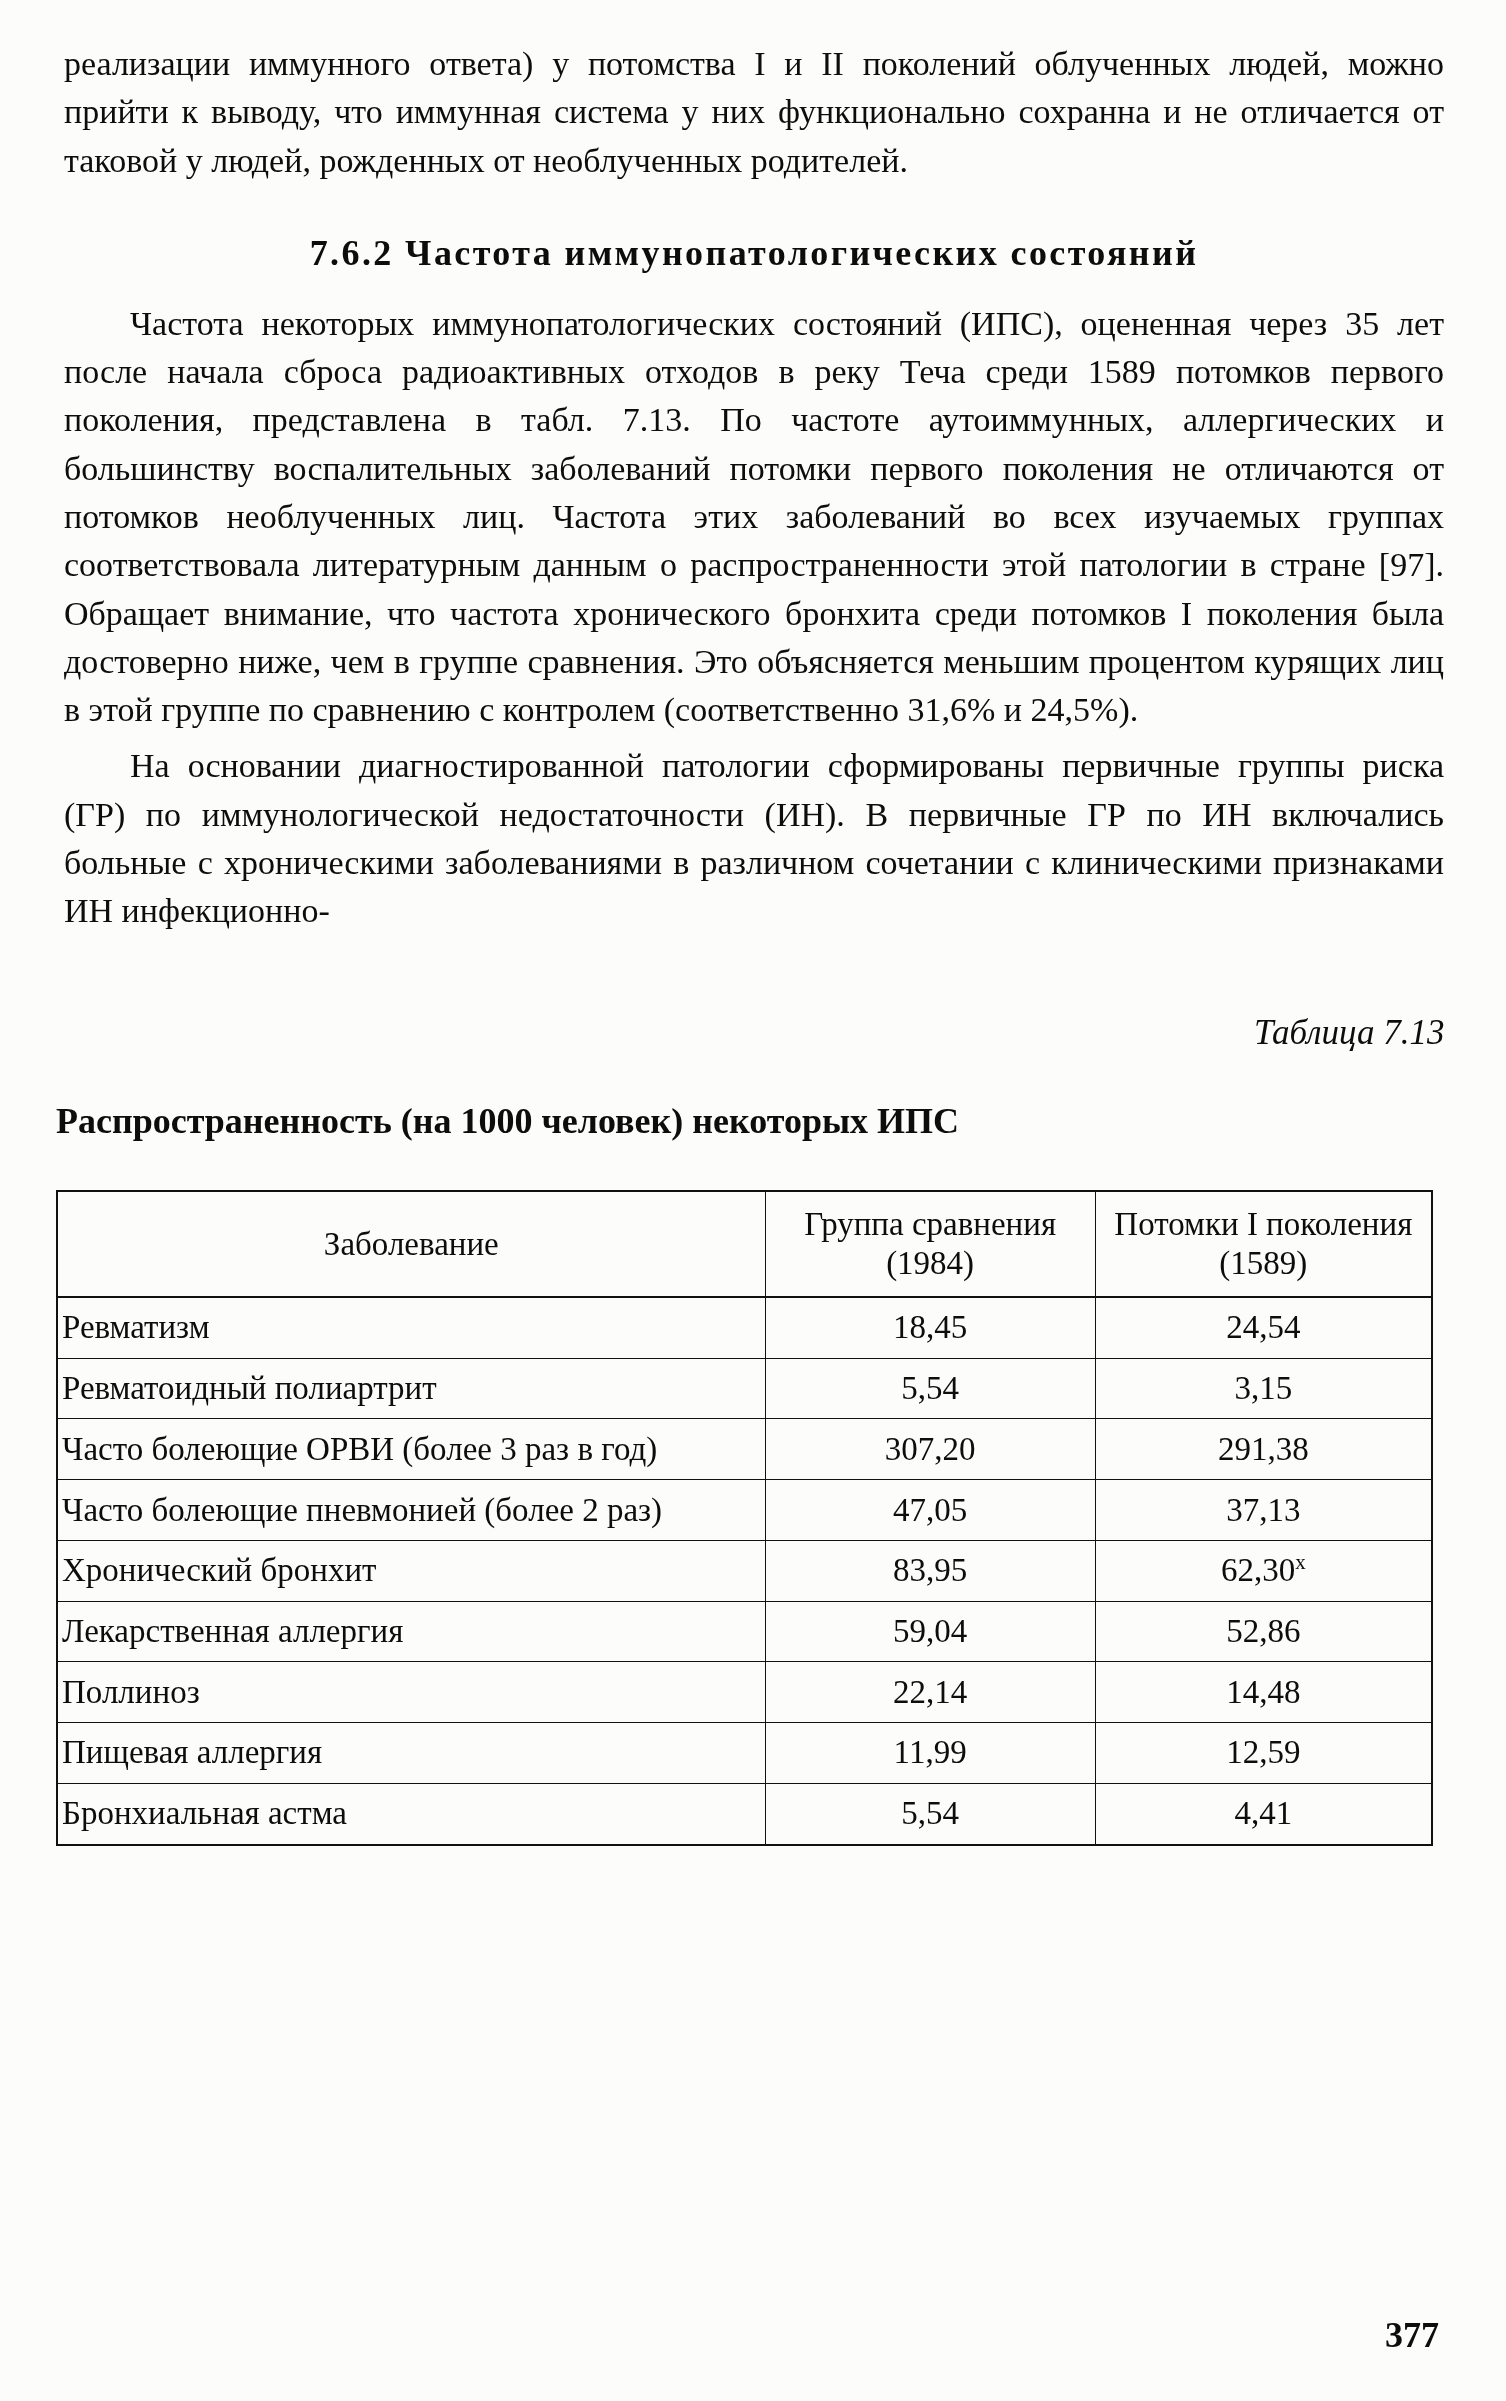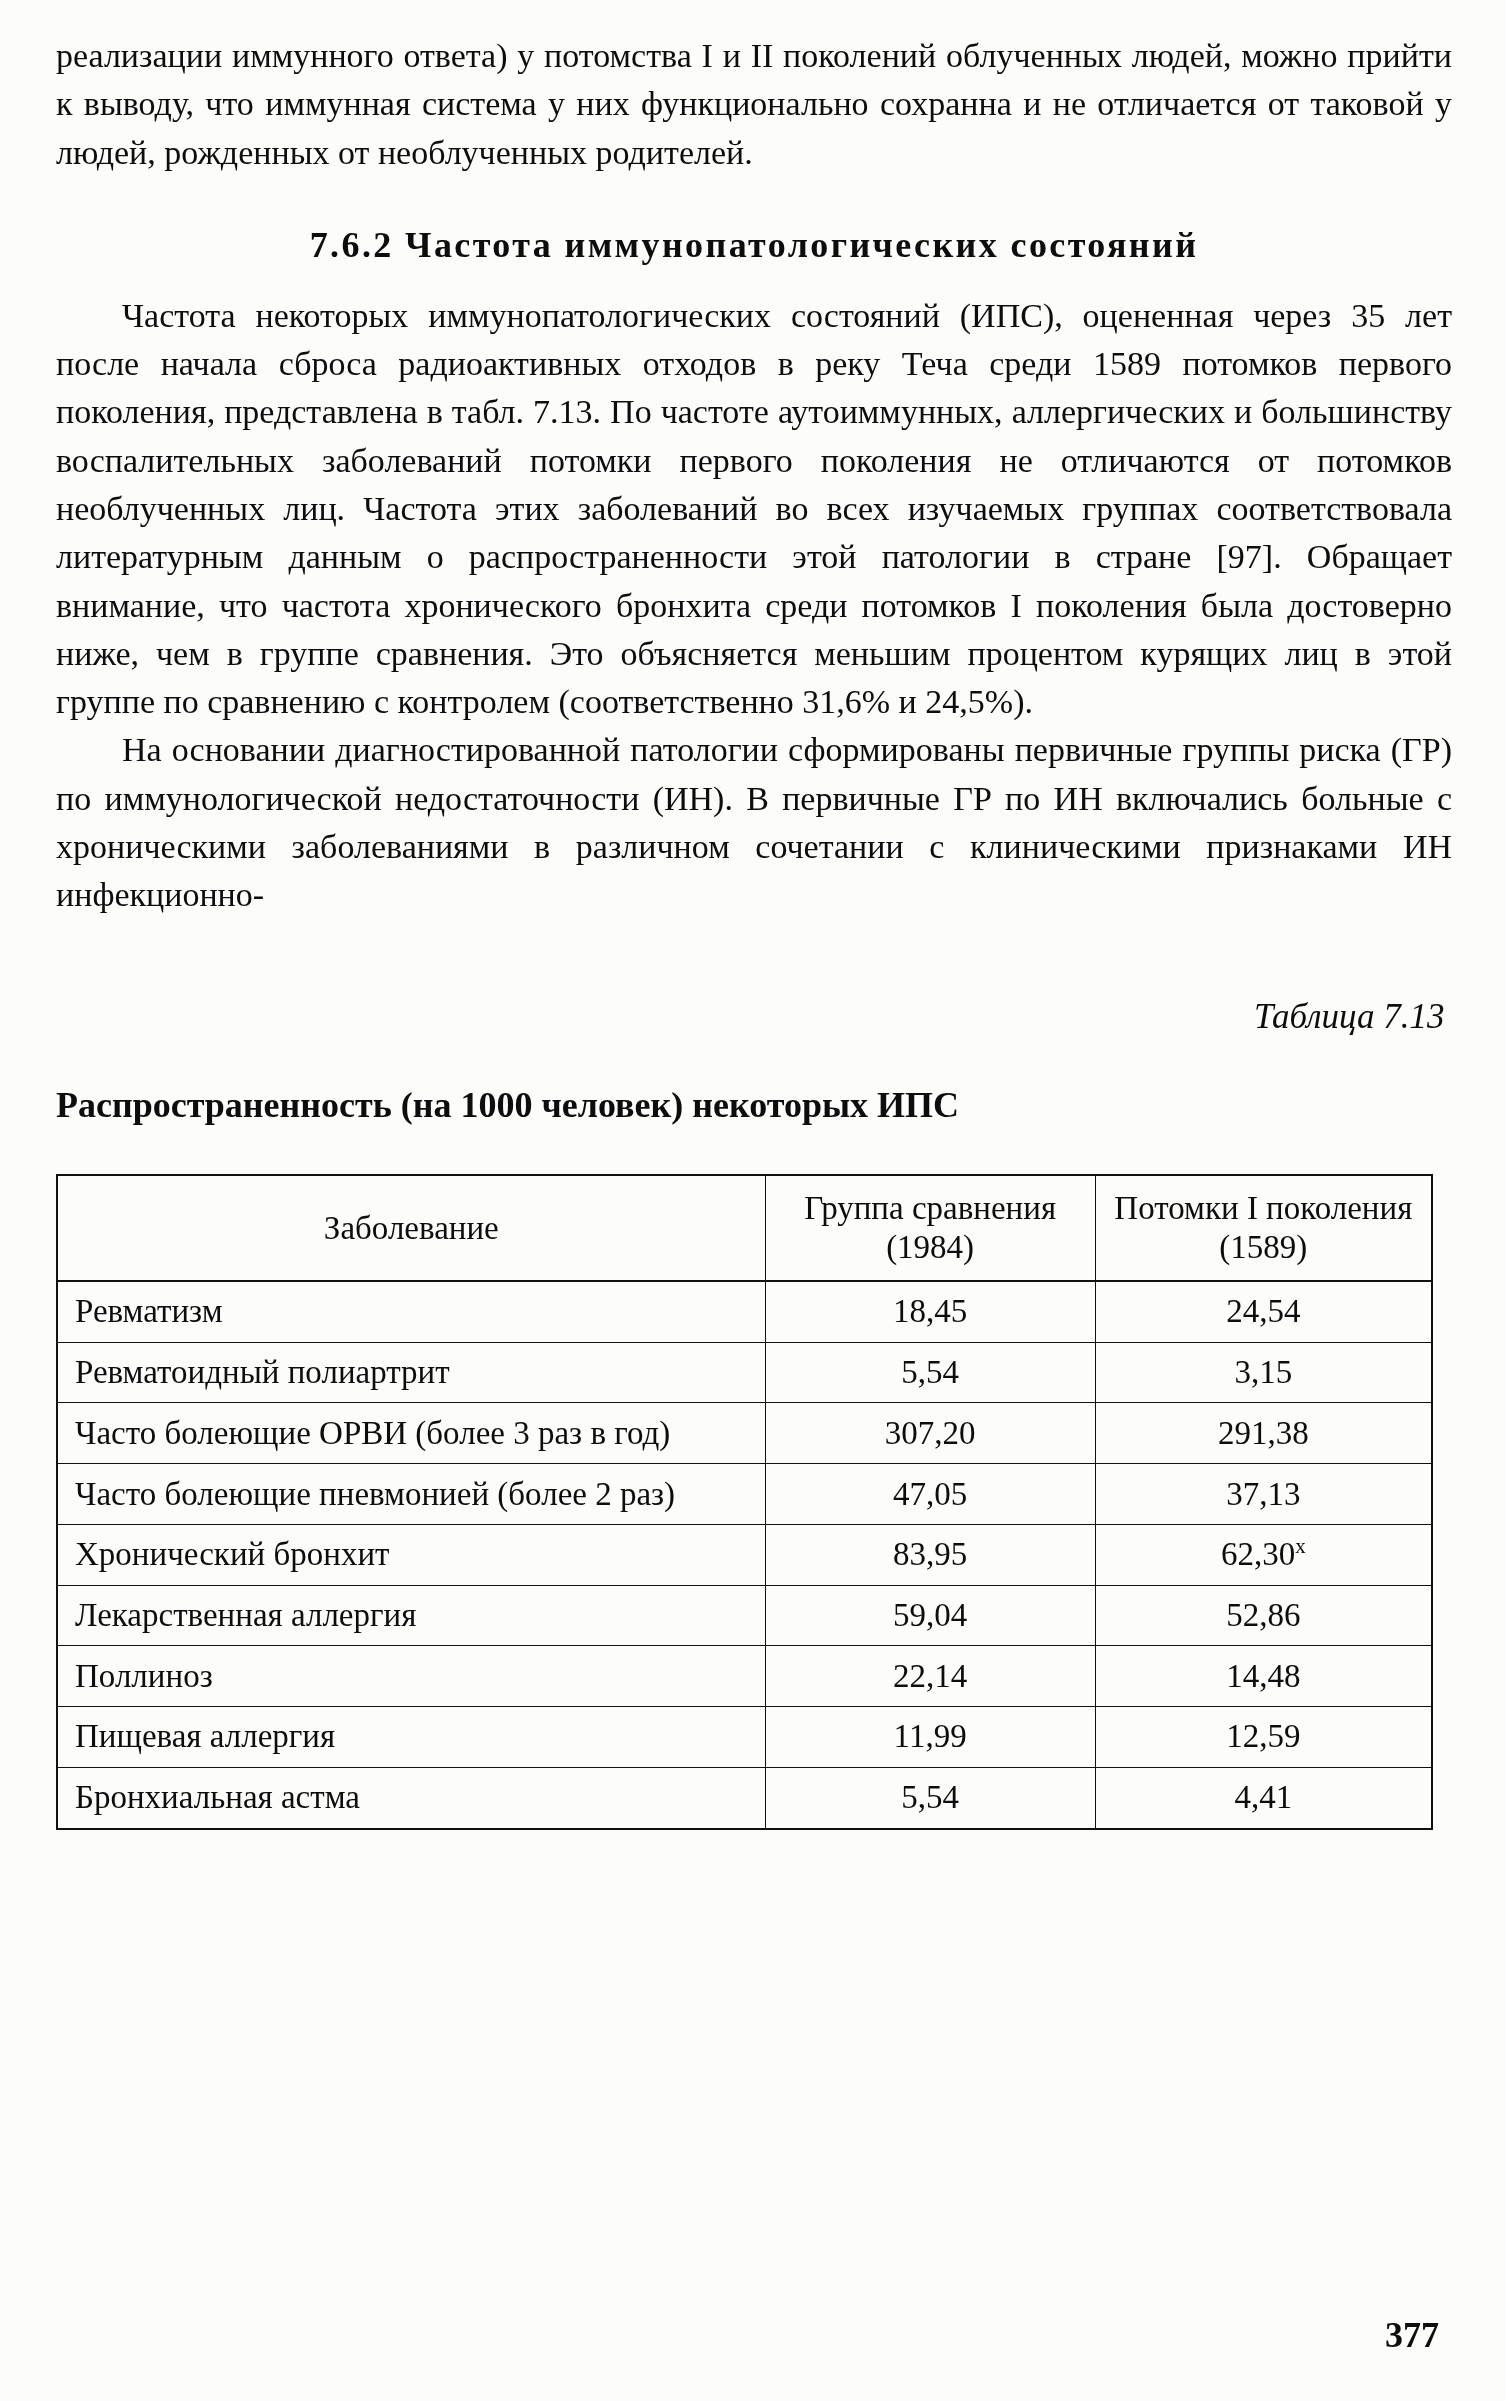--- a/index.html
+++ b/index.html
@@ -16,21 +16,21 @@
     color: #0d0d0d;
     font-family: "Liberation Serif", "DejaVu Serif", serif;
     font-size: 34px;
     line-height: 1.42;
     box-sizing: border-box;
     padding: 32px 55px 0 56px;
     overflow: hidden;
   }
   .para {
     text-align: justify;
-    margin: 0;
+    margin: 8px;
   }
   .para.indent {
     text-indent: 66px;
   }
   .section-heading {
     text-align: center;
     font-weight: bold;
     font-size: 36px;
     letter-spacing: 2.4px;
     margin: 43px 0 21px 0;
@@ -63,21 +63,21 @@
     font-weight: normal;
     text-align: center;
     padding: 13px 11.3px;
     border-bottom: 2.8px solid #111;
   }
   .ips-table td.num {
     text-align: center;
   }
   .ips-table td.disease {
     text-align: left;
-    padding-left: 17px;
+    padding-left: 4px;
   }
   sup.mark {
     font-size: 21px;
     line-height: 0;
   }
   .note {
     font-weight: bold;
     font-size: 33px;
     margin-top: 40px;
     text-align: left;

